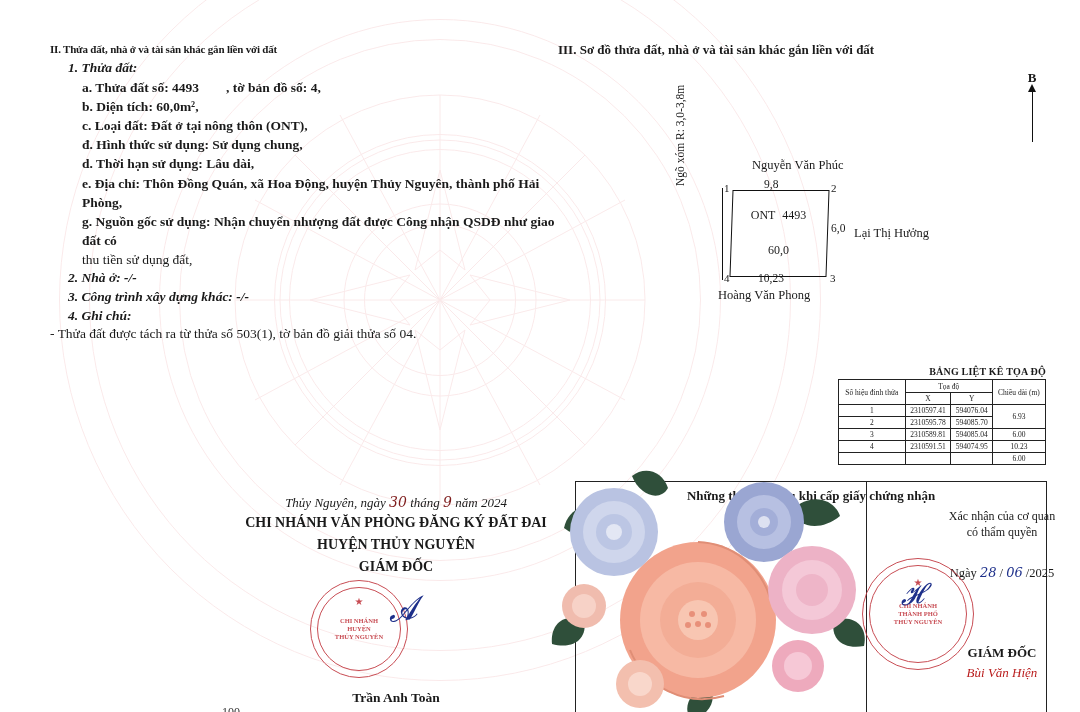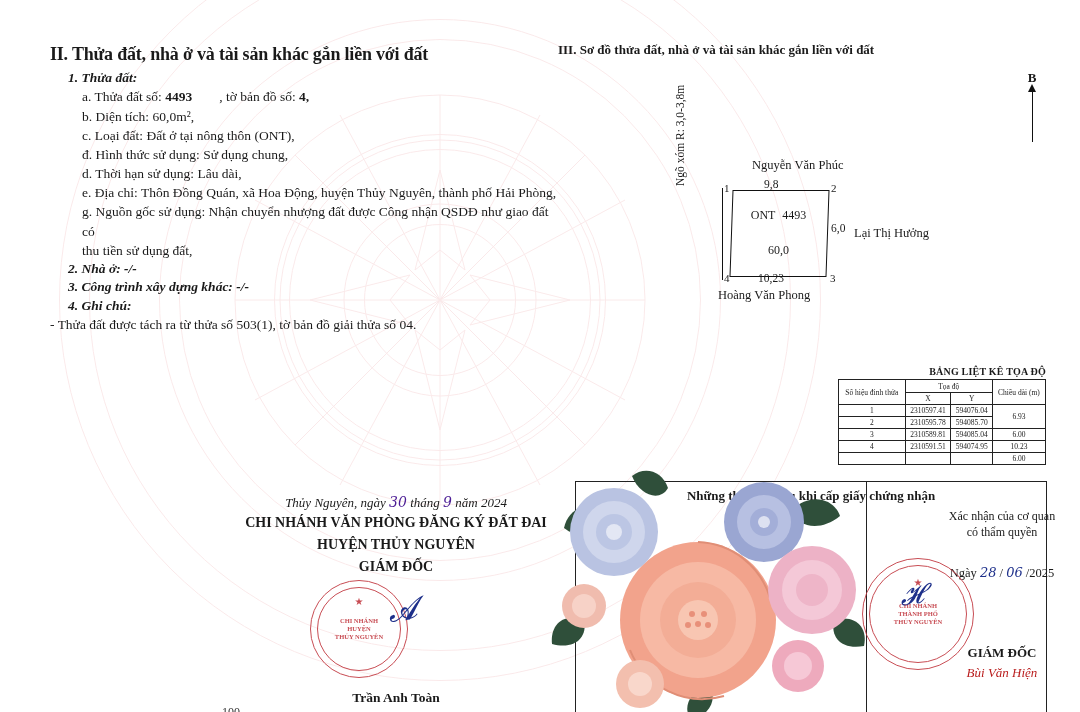--- a/index.html
+++ b/index.html
@@ -45,32 +45,33 @@
   .left-col {
     position: absolute;
     left: 50px;
     top: 42px;
     width: 510px;
     font-size: 13.5px;
     line-height: 1.38;
   }
   .sec-head {
     font-weight: bold;
-    font-size: 18px;
+    font-size: 11px;
     margin-bottom: 2px;
     white-space: nowrap;
     letter-spacing: -0.2px;
   }
   .lvl1 {
     font-style: italic;
     font-weight: bold;
     margin-left: 18px;
   }
   .lvl2 {
     margin-left: 32px;
+    font-weight: bold;
   }
   .indent-cont { margin-left: 32px; }
   .note-line { }
   .tight { line-height: 1.42; }
 
   
   .right-col {
     position: absolute;
     left: 558px;
     top: 42px;
@@ -262,21 +263,21 @@
     left: 236px;
     top: 494px;
     width: 320px;
     text-align: center;
     font-size: 13px;
   }
   .sign-place { font-style: italic; font-size: 13px; }
   .sign-place .hand {
     font-family: "DejaVu Serif", serif;
     font-style: italic;
-    color: #4c1d95;
+    color: #7f1d1d;
     font-size: 14px;
   }
   .sign-org {
     font-weight: bold;
     font-size: 14px;
     margin-top: 3px;
     line-height: 1.35;
   }
   .sign-name {
     position: absolute;

